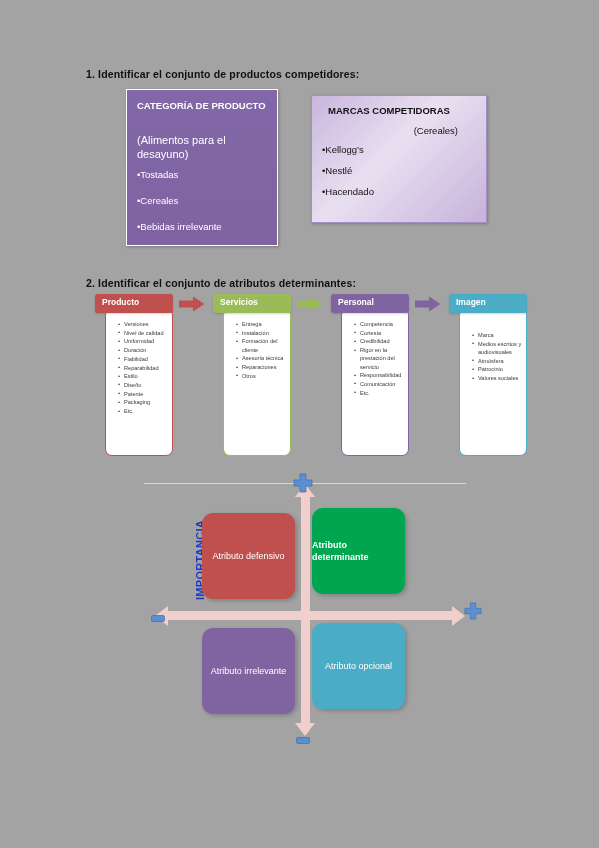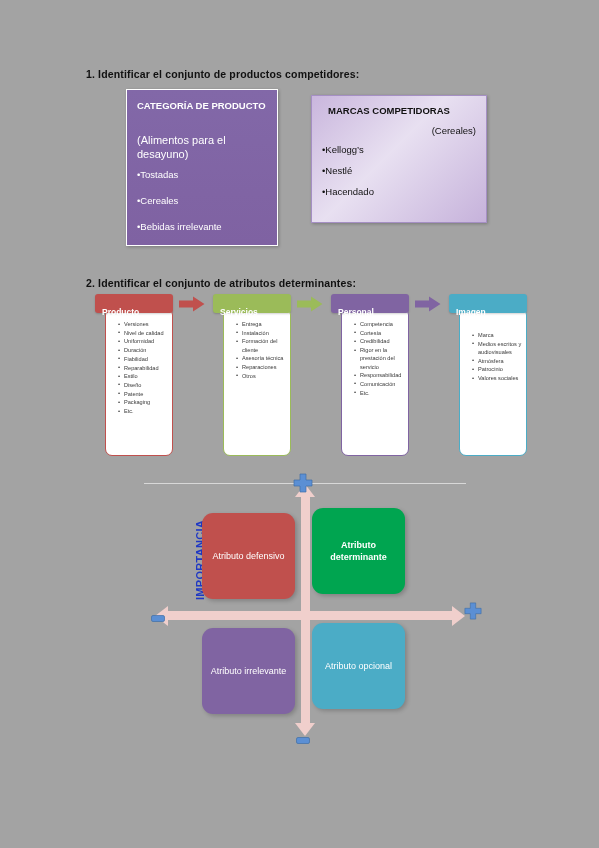--- a/index.html
+++ b/index.html
@@ -67,21 +67,21 @@
   .brand-box {
     position: absolute;
     left: 311px;
     top: 95px;
     width: 176px;
     height: 128px;
     background: linear-gradient(135deg, #c9b6dd 0%, #e8e0f1 45%, #c6b2db 100%);
     border: 1px solid #a58fc4;
     box-shadow: 1px 1px 3px rgba(0,0,0,0.25);
     box-sizing: border-box;
-    padding: 8px 10px 0 10px;
+    padding: 8px 28px 0 10px;
     color: #111111;
   }
   .brand-box .ttl {
     font-size: 9.5px;
     font-weight: bold;
     line-height: 13px;
     margin-bottom: 7px;
     padding-left: 6px;
   }
   .brand-box .sub {
@@ -111,21 +111,21 @@
     height: 162px;
   }
   .attr-col .hdr {
     position: absolute;
     left: 0;
     top: 0;
     width: 78px;
     height: 19px;
     border-radius: 3px;
     box-sizing: border-box;
-    padding: 13px 0 0 7px;
+    padding: 3px 0 0 7px;
     font-size: 8.5px;
     font-weight: bold;
     color: #ffffff;
     z-index: 3;
     box-shadow: 0 1px 2px rgba(0,0,0,0.18);
   }
   .attr-col .body {
     position: absolute;
     left: 10px;
     top: 14px;
@@ -231,21 +231,21 @@
 
   .quad {
     position: absolute;
     width: 93px;
     height: 86px;
     border-radius: 11px;
     box-sizing: border-box;
     display: flex;
     align-items: center;
     justify-content: center;
-    text-align: center;
+    text-align: left;
     font-size: 9px;
     line-height: 12.5px;
     color: #ffffff;
     box-shadow: 2px 2px 4px rgba(0,0,0,0.20);
     z-index: 4;
   }
   #quad-defensivo   { left: 62px;  top: 33px;  background: #c0504d; }
   #quad-determinante{ left: 172px; top: 28px;  background: #00a550; font-weight: bold; }
   #quad-irrelevante { left: 62px;  top: 148px; background: #8064a2; }
   #quad-opcional    { left: 172px; top: 143px; background: #4bacc6; }

